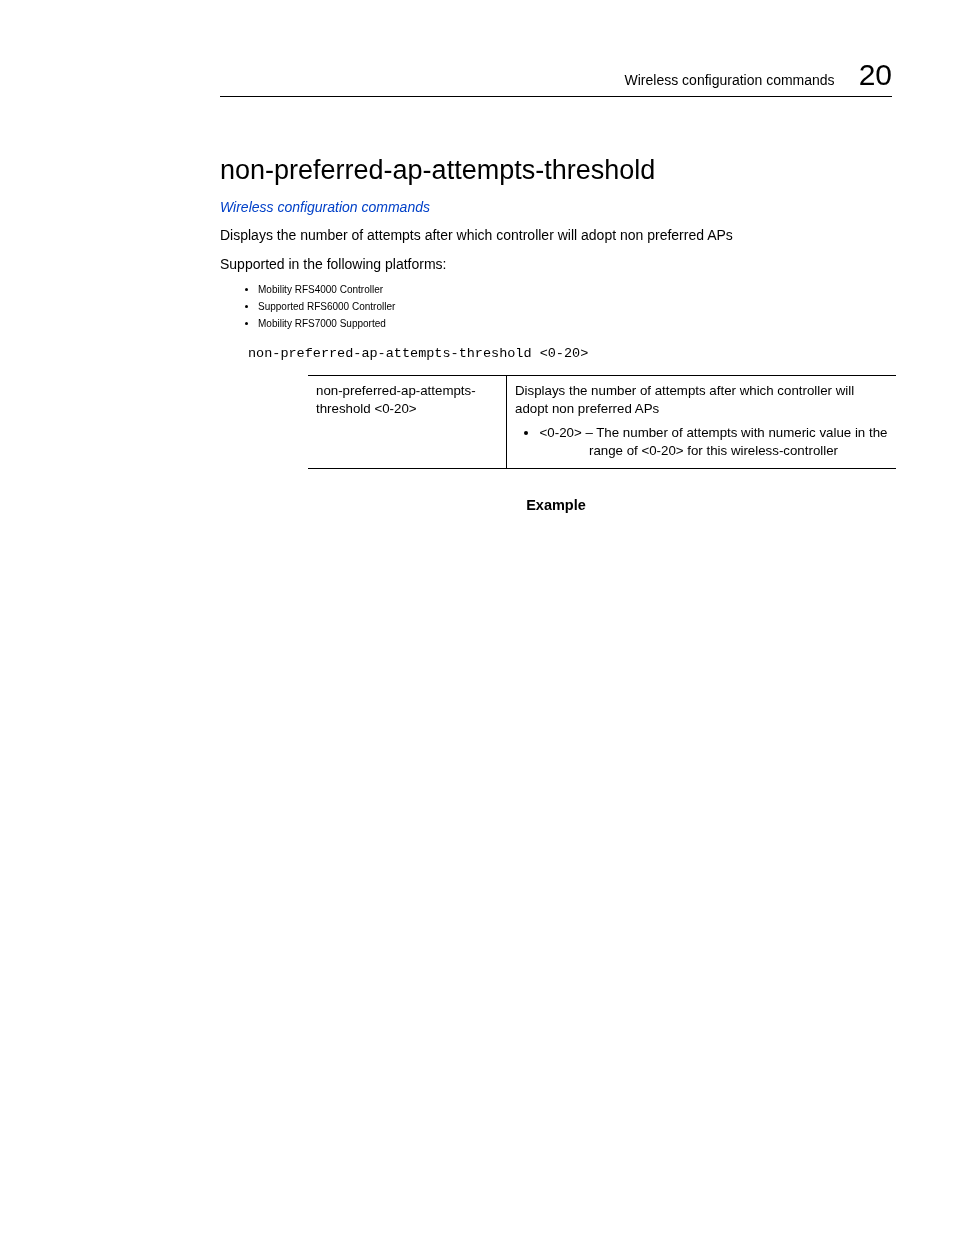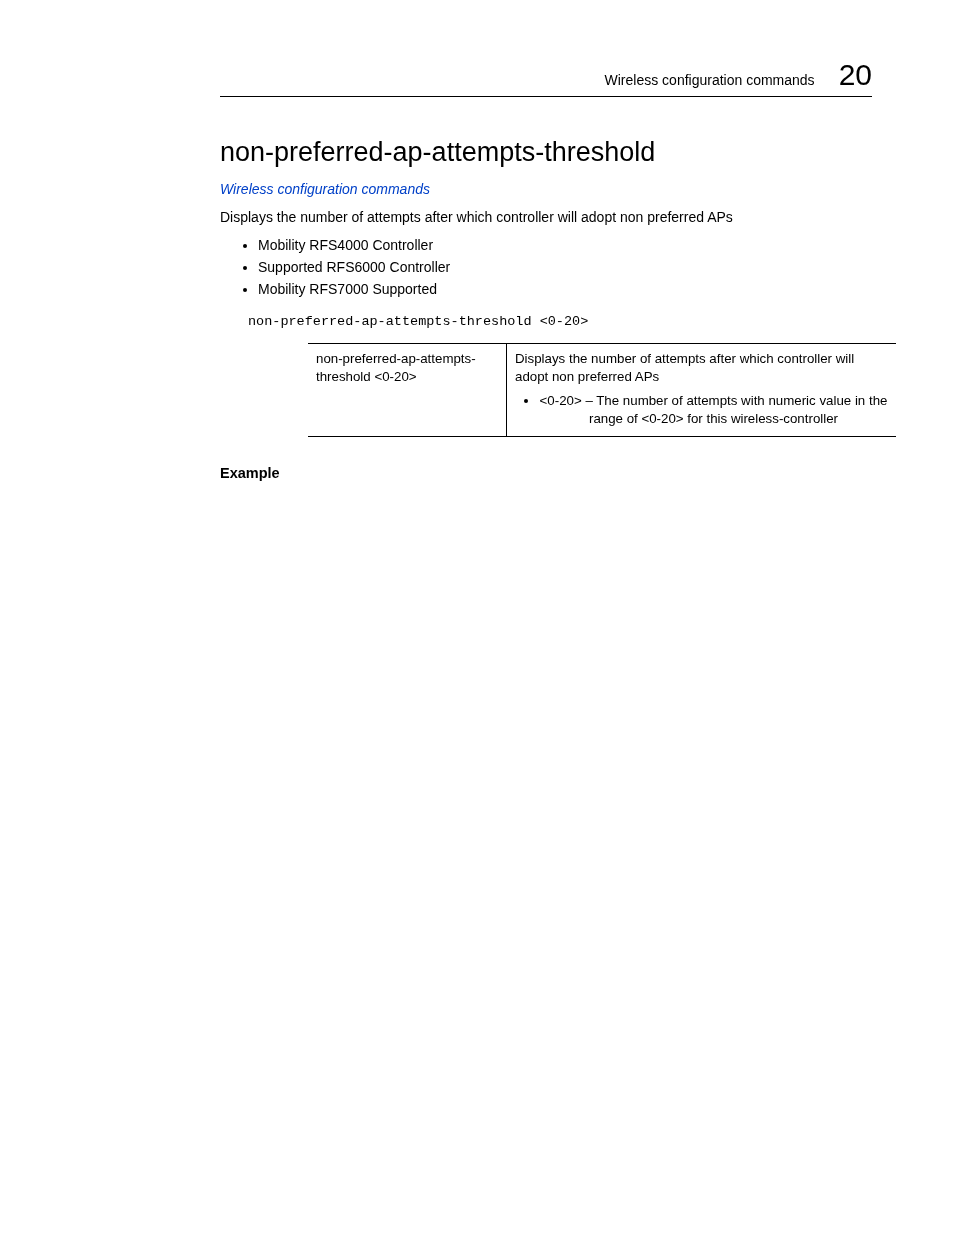--- a/index.html
+++ b/index.html
@@ -7,21 +7,21 @@
     padding: 0;
     background: #ffffff;
     font-family: Arial, Helvetica, sans-serif;
     color: #000;
     width: 954px;
   }
   .page {
     box-sizing: border-box;
     width: 954px;
     min-height: 1235px;
-    padding: 58px 82px 0 90px;
+    padding: 58px 62px 0 90px;
     position: relative;
   }
   .header-row {
     display: flex;
     align-items: baseline;
     justify-content: flex-end;
     border-bottom: 1px solid #000;
     padding-bottom: 4px;
     margin-left: 130px;
   }
@@ -31,21 +31,21 @@
     margin-right: 24px;
   }
   .chapter-number {
     font-size: 30px;
     font-family: Arial, Helvetica, sans-serif;
     font-weight: 400;
     text-align: center;
   }
   .content {
     margin-left: 130px;
-    margin-top: 40px;
+    margin-top: 58px;
   }
   h1.cmd-title {
     font-family: "Arial Narrow", Arial, sans-serif;
     font-stretch: condensed;
     font-weight: 400;
     font-size: 27px;
     margin: 0 0 12px 0;
     letter-spacing: 0;
   }
   a.breadcrumb {
@@ -56,21 +56,21 @@
   }
   p.body {
     font-size: 14px;
     margin: 10px 0 10px 0;
     line-height: 1.35;
   }
   ul.platforms {
     list-style: disc;
     margin: 4px 0 16px 0;
     padding-left: 38px;
-    font-size: 14px;
+    font-size: 10px;
   }
   ul.platforms li {
     margin: 6px 0;
   }
   .section-label {
     font-family: "Arial Narrow", Arial, sans-serif;
     font-stretch: condensed;
     font-weight: 700;
     font-size: 14.5px;
     margin: 16px 0 6px 0;
@@ -125,20 +125,21 @@
   </div>
 
   <div class="content">
 
     <h1 class="cmd-title">non-preferred-ap-attempts-threshold</h1>
 
     <a href="#" class="breadcrumb">Wireless configuration commands</a>
 
     <p class="body">Displays the number of attempts after which controller will adopt non preferred APs</p>
 
+    <p class="body">Supported in the following platforms:</p>
 
     <ul class="platforms">
       <li>Mobility RFS4000 Controller</li>
       <li>Supported RFS6000 Controller</li>
       <li>Mobility RFS7000 Supported</li>
     </ul>
 
     <pre class="code">non-preferred-ap-attempts-threshold &lt;0-20&gt;</pre>
 
 
@@ -149,16 +150,16 @@
         <td class="param-desc">
           <span>Displays the number of attempts after which controller will adopt non preferred APs</span>
           <ul>
             <li>&lt;0-20&gt; – The number of attempts with numeric value in the range of &lt;0-20&gt; for this wireless-controller</li>
           </ul>
         </td>
       </tr>
     </tbody>
       </table>
 
-    <div class="section-label" style="margin-top:28px;">Example</div>
+    <div class="section-label" style="margin-top:28px;text-align:center;">Example</div>
 
   </div>
 </div>
 
 </body></html>

